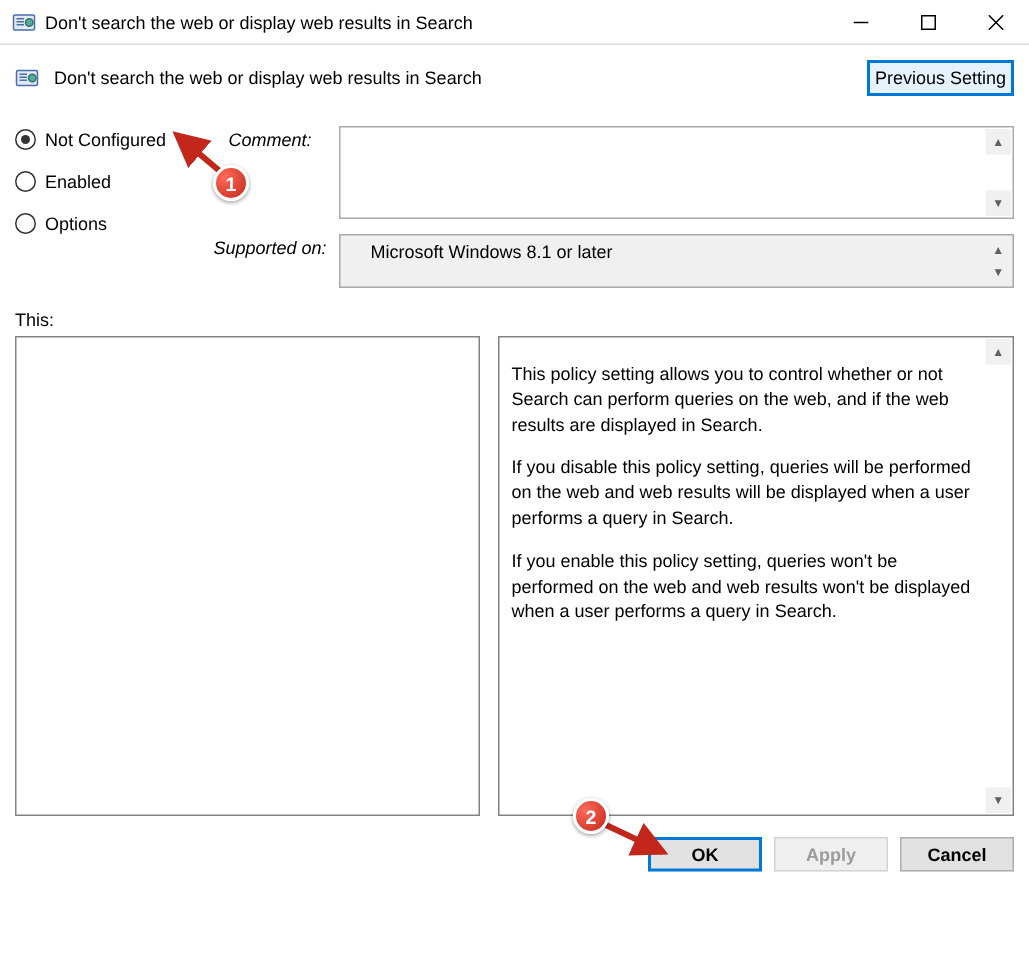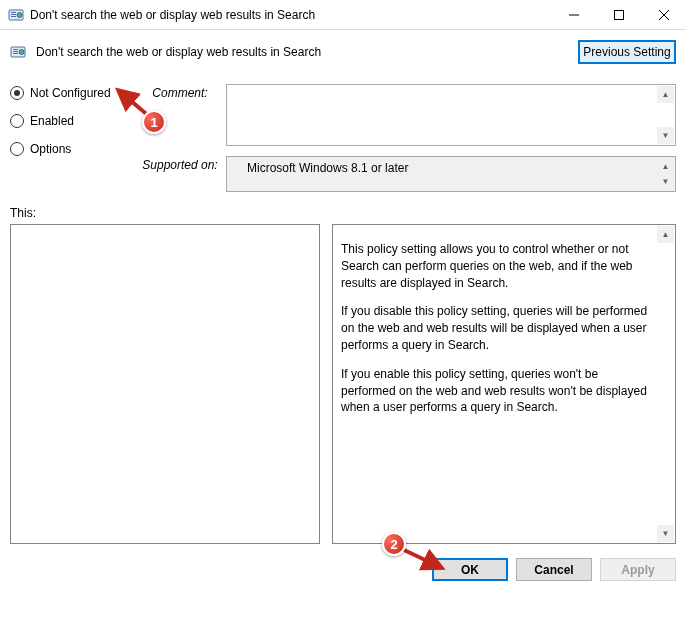--- a/index.html
+++ b/index.html
@@ -164,15 +164,15 @@
   <svg class="arrow" style="position:absolute; left:400px; top:2px;" width="50" height="30" viewBox="0 0 50 30">
     <defs>
         <marker id="ah2" markerWidth="6" markerHeight="6" refX="5" refY="3" orient="auto">
           <path d="M0,0 L6,3 L0,6 Z" fill="#c1271a"></path>
         </marker>
       </defs>
     <line x1="4" y1="4" x2="42" y2="22" stroke="#c1271a" stroke-width="4" marker-end="url(#ah2)"></line>
   </svg>
   <div class="badge" style="left:382px; top:-12px;">2</div>
   <button class="primary">OK</button>
+  <button disabled="">Apply</button>
   <button>Cancel</button>
-  <button disabled="">Apply</button>
 </div>
 
 </body></html>

